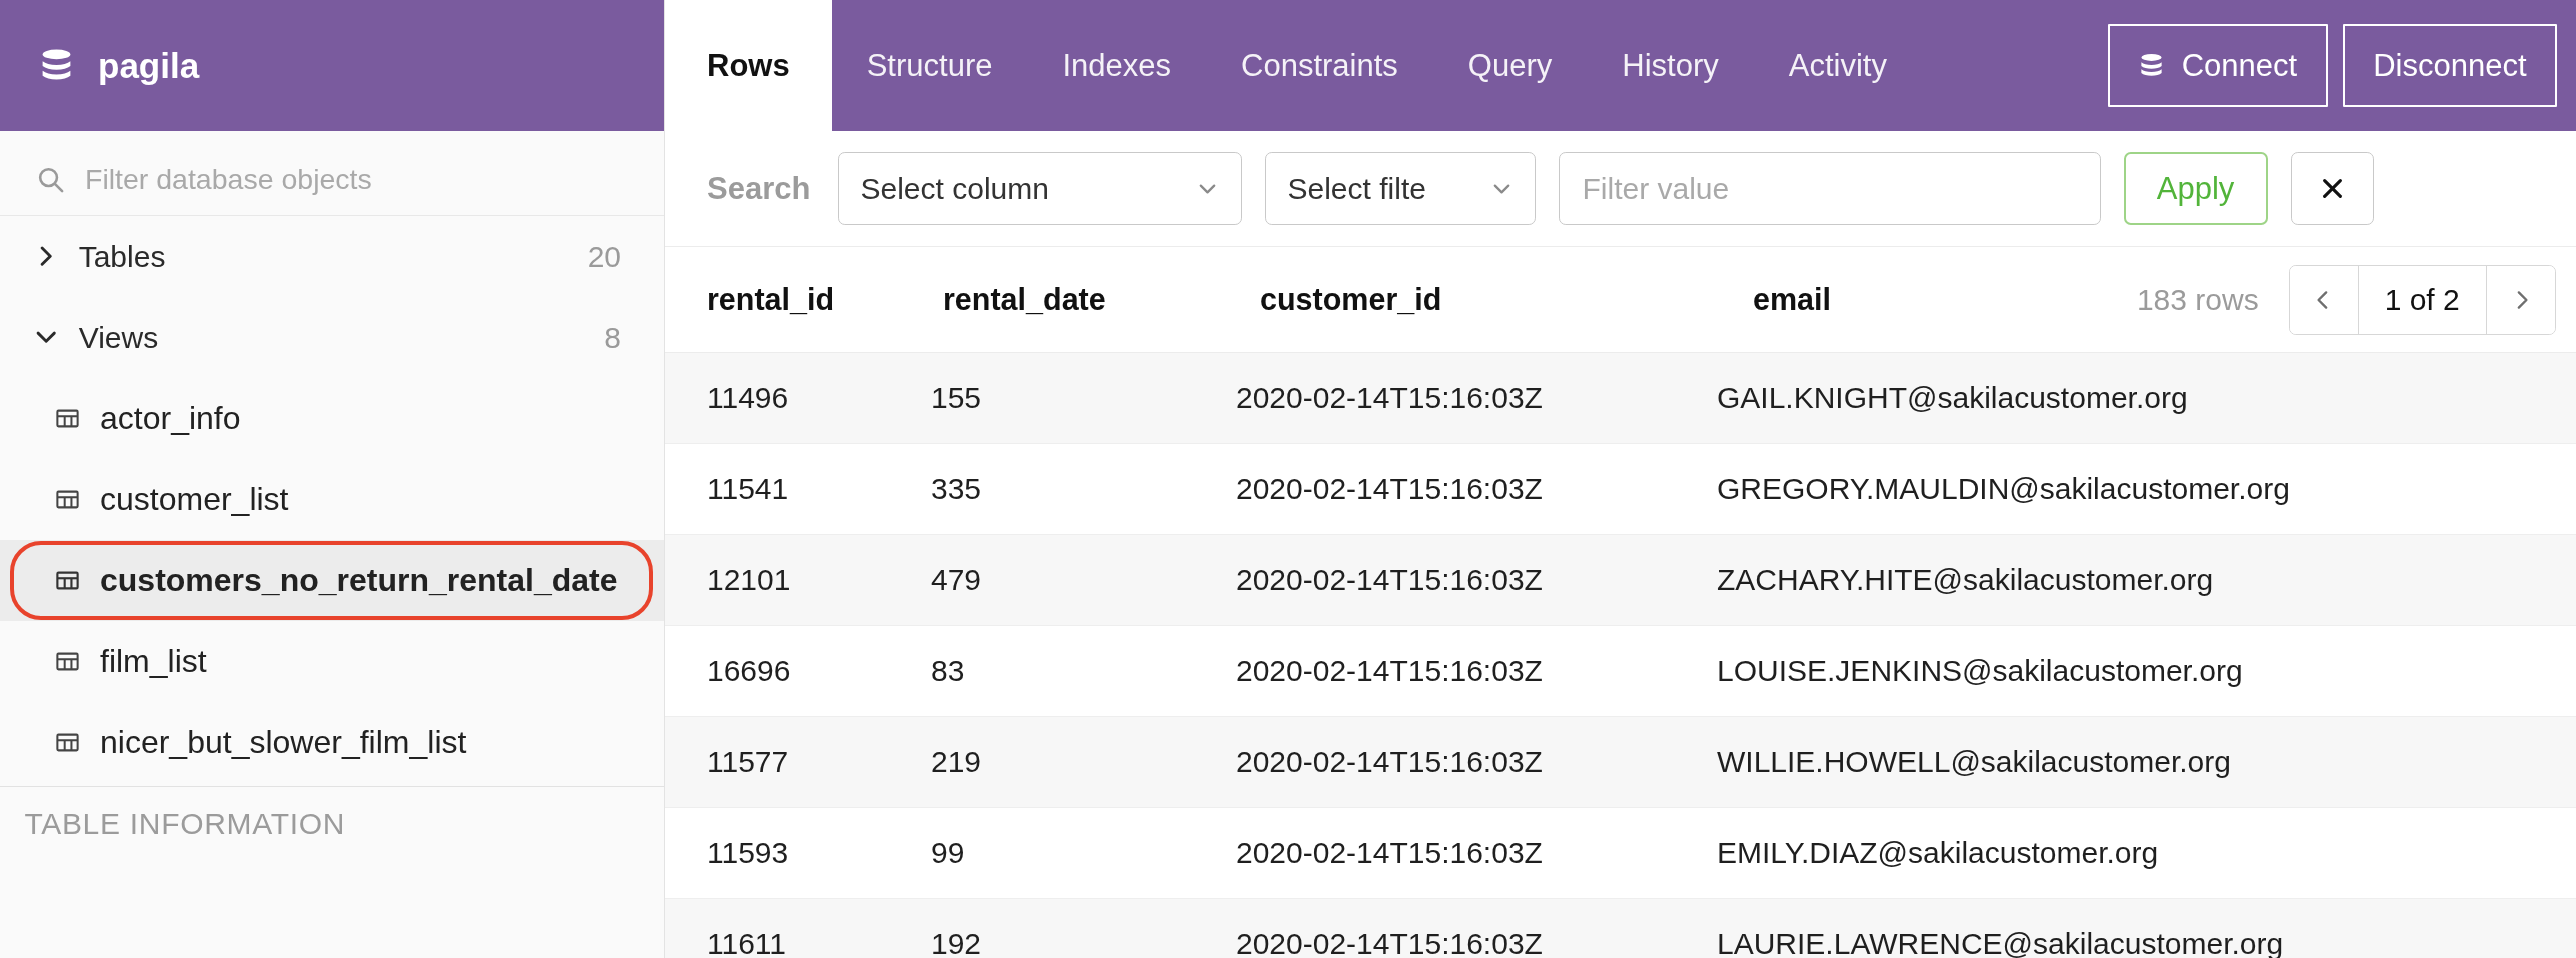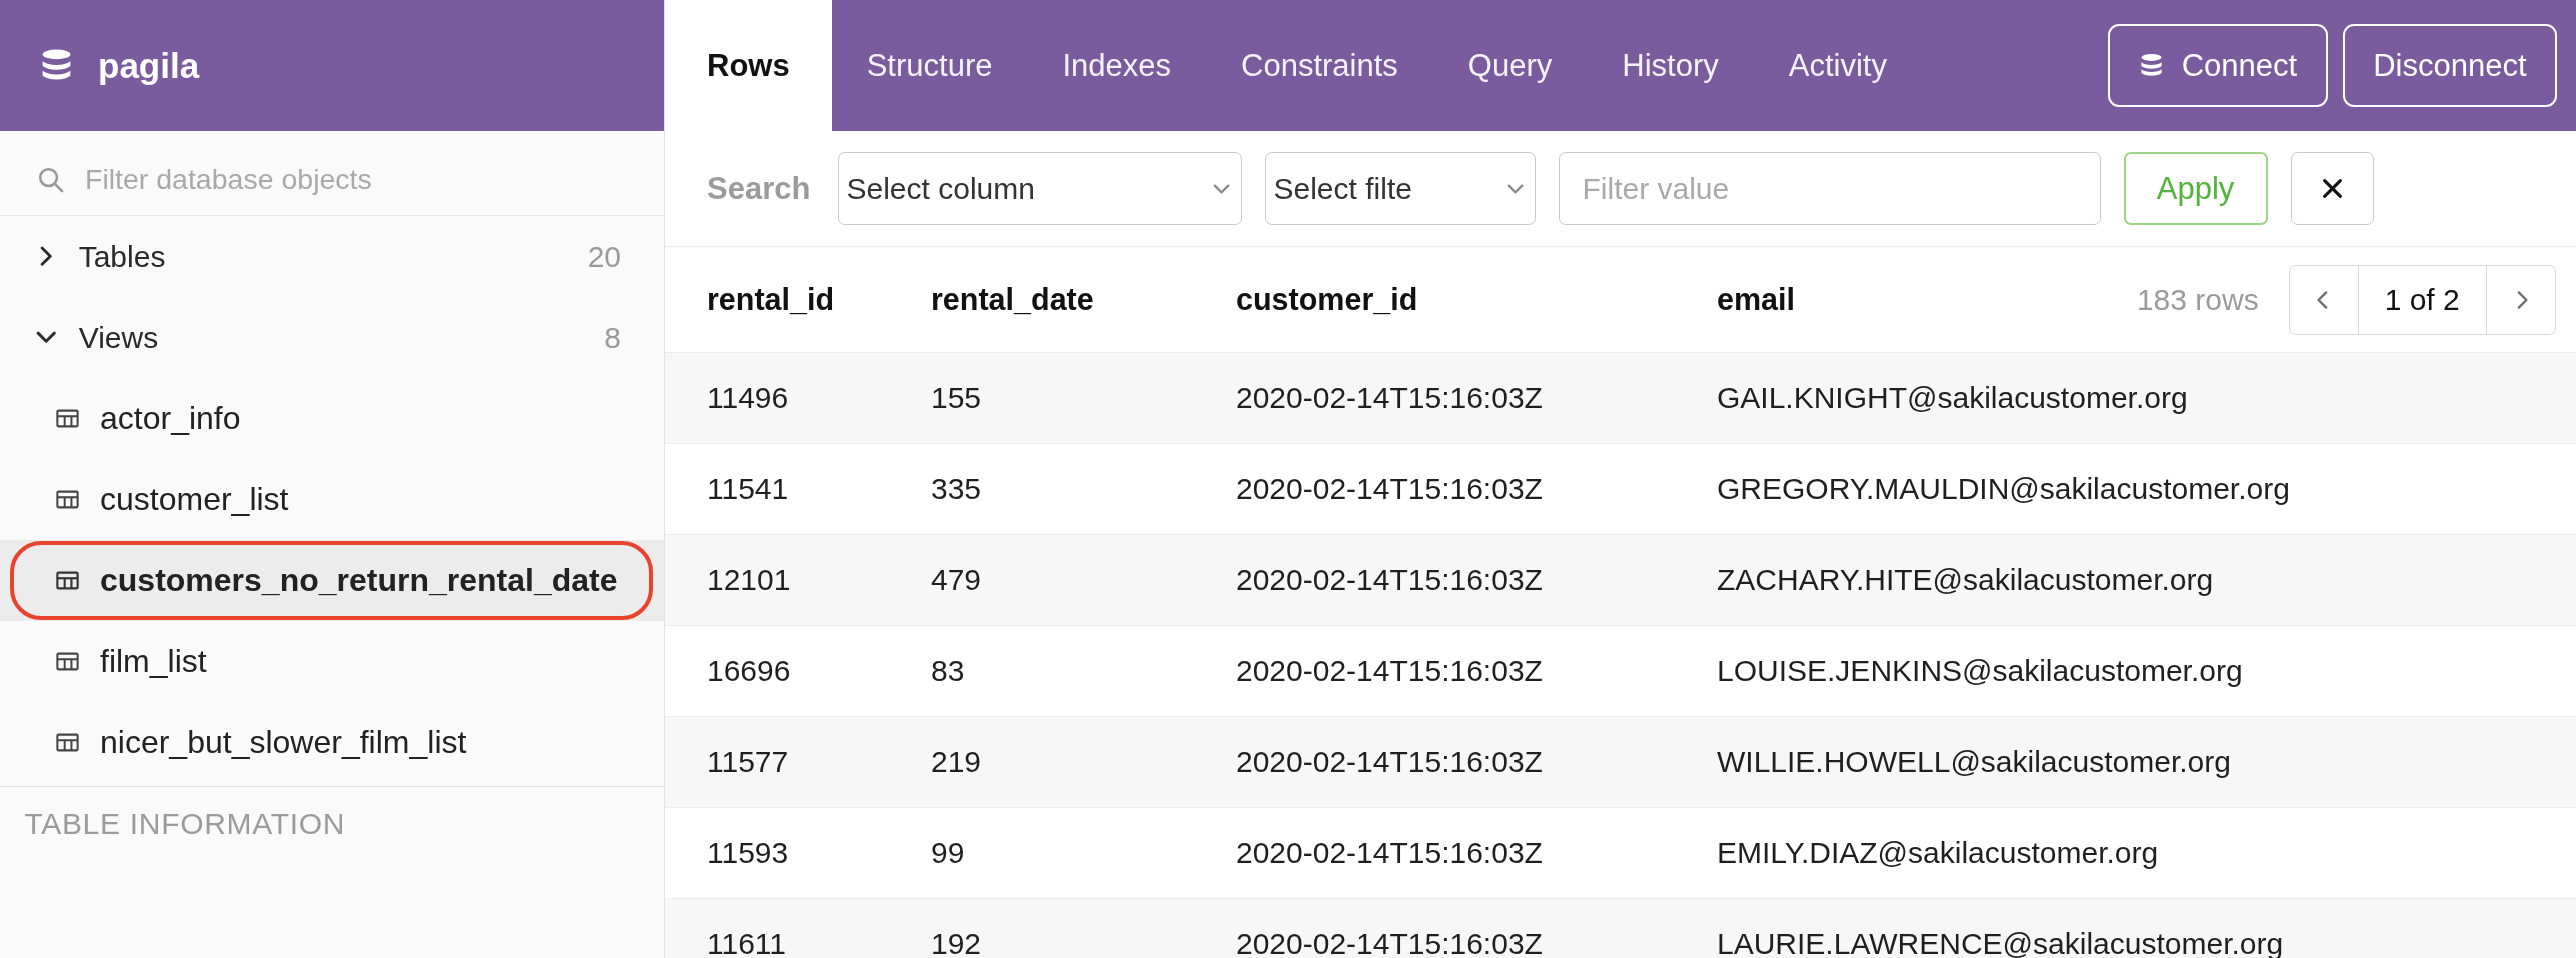--- a/index.html
+++ b/index.html
@@ -63,36 +63,36 @@
     display: flex; align-items: stretch;
   }
   .tab {
     display: flex; align-items: center; padding: 0 35px;
     color: rgba(255,255,255,0.92); font-size: 31px; cursor: pointer; white-space: nowrap;
   }
   .tab.active { background: #fff; color: #111; font-weight: bold; padding: 0 42px; }
   .tab-spacer { flex: 1; }
   .btn-outline {
     display: flex; align-items: center; gap: 16.3px; margin: 24.4px 0;
-    border: 2px solid #fff; border-radius: 11px; background: transparent;
+    border: 2px solid #fff; border-radius: 1px; background: transparent;
     color: #fff; font-size: 31px; padding: 0 28.5px; font-family: inherit;
     cursor: pointer; white-space: nowrap;
   }
   .connect-btn { margin-right: 15px; }
   .disconnect-btn { margin-right: 19px; }
 
   .filterbar {
     flex: 0 0 115px; display: flex; align-items: center; gap: 23px;
     padding: 0 42px; background: #fff;
   }
   .search-label { color: #9b9b9b; font-weight: bold; font-size: 31px; margin-right: 4.1px; }
   .select {
     height: 73px; border: 1.4px solid #c9c9c9; border-radius: 6.8px; background: #fff;
     display: flex; align-items: center; justify-content: space-between; gap: 13.6px;
-    padding: 0 8px; font-size: 30px; color: #333; cursor: pointer;
+    padding: 0 22px; font-size: 30px; color: #333; cursor: pointer;
     overflow: hidden; white-space: nowrap;
   }
   .select.col-sel { width: 404px; }
   .select.typ-sel { width: 271px; }
   .filter-value {
     width: 542px; height: 73px; border: 1.4px solid #c9c9c9; border-radius: 6.8px;
     font-size: 30px; padding: 0 23px; color: #333; font-family: inherit; outline: none;
   }
   .filter-value::placeholder { color: #a9a9a9; }
   .apply-btn {
@@ -102,21 +102,21 @@
   }
   .clear-btn {
     height: 73px; width: 83px; border: 1.4px solid #c9c9c9; border-radius: 6.8px;
     background: #fff; cursor: pointer; display: flex; align-items: center; justify-content: center;
   }
 
   .grid-header {
     flex: 0 0 107px; position: relative; display: grid;
     grid-template-columns: 224px 305px 481px 1fr; align-items: center;
     padding-left: 42px; border-top: 1.4px solid #ececec; border-bottom: 1.4px solid #ececec;
-    font-weight: bold; font-size: 30.5px; color: #111; background: #fff;
+    font-weight: bold; font-size: 30.5px; color: #111; background: #fff; gap: 12px;
   }
   .col-h { cursor: pointer; white-space: nowrap; overflow: hidden; }
   .header-right {
     position: absolute; right: 20.3px; top: 50%; transform: translateY(-50%);
     display: flex; align-items: center; gap: 30px; text-align: right;
   }
   .rowcount { color: #9b9b9b; font-size: 30px; font-weight: normal; }
   .pager { display: flex; border: 1.4px solid #d7d7d7; border-radius: 6.8px; overflow: hidden; background: #fff; }
   .pg-btn { width: 68px; height: 68px; display: flex; align-items: center; justify-content: center; cursor: pointer; background: #fff; }
   .pg-label {

